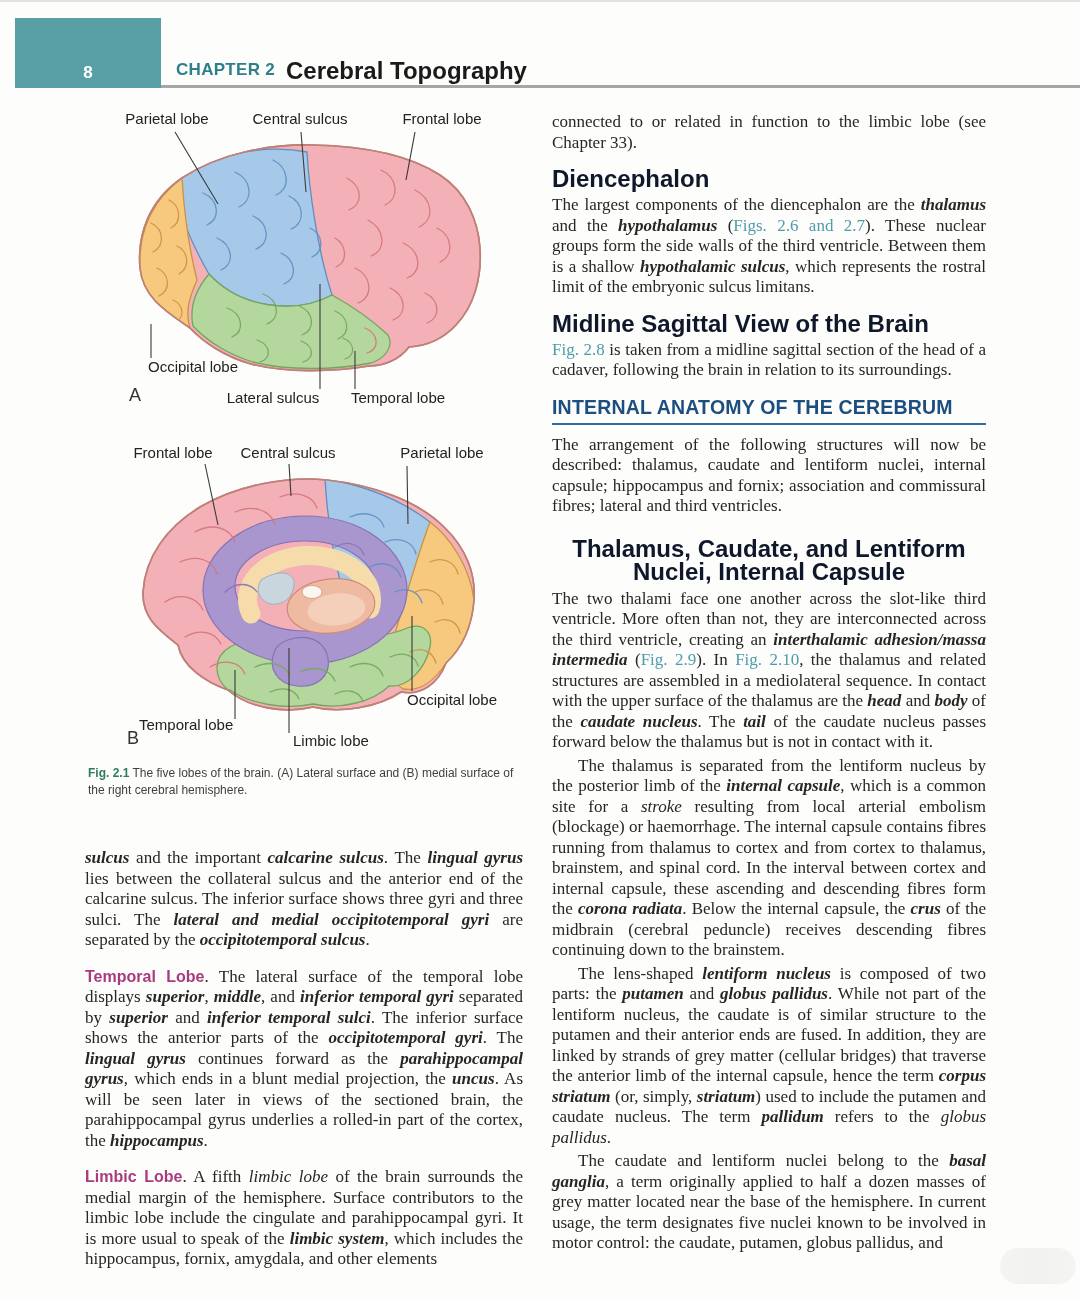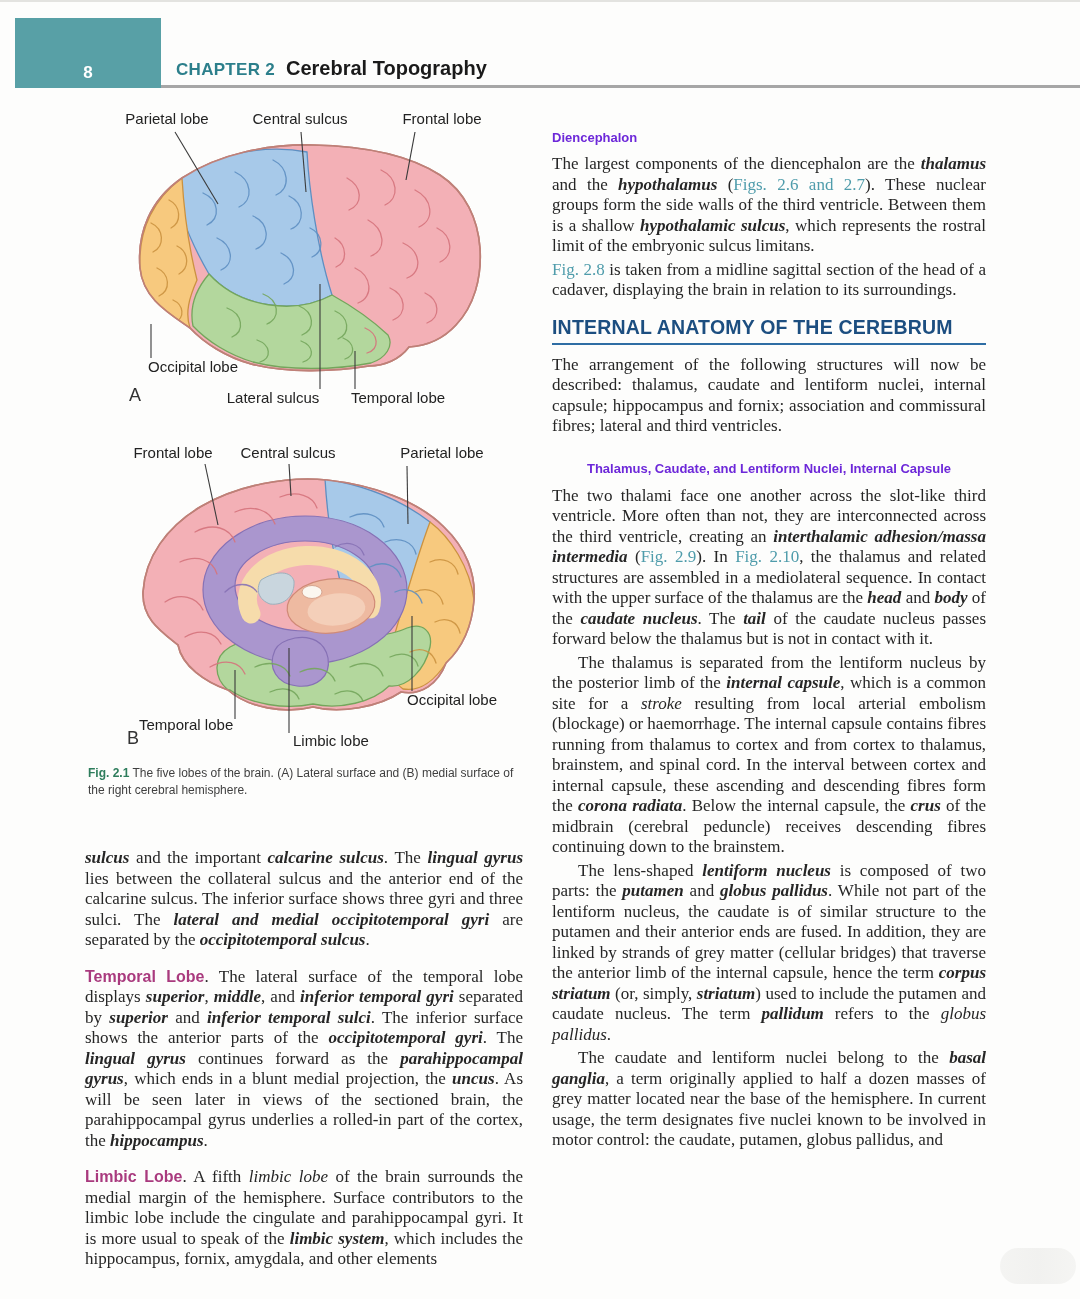--- a/index.html
+++ b/index.html
@@ -17,21 +17,21 @@
     padding-bottom:5px;box-sizing:border-box;z-index:2;
   }
   .page-tab span{font-family:"Liberation Sans",sans-serif;font-weight:700;font-size:17px;color:#fff;}
   .header-rule{position:absolute;left:15px;top:85px;width:1065px;height:3px;background:#a6a6a6;}
   .chapter-label{
     position:absolute;left:176px;top:60px;
     font-family:"Liberation Sans",sans-serif;font-weight:700;font-size:17px;color:#2c7f8b;letter-spacing:.3px;
   }
   .chapter-title{
     position:absolute;left:286px;top:57px;
-    font-family:"Liberation Sans",sans-serif;font-weight:600;font-size:20px;color:#1a1a1a;
+    font-family:"Liberation Sans",sans-serif;font-weight:600;font-size:24px;color:#1a1a1a;
   }
 
   
   .fig-a{position:absolute;left:85px;top:108px;}
   .fig-b{position:absolute;left:85px;top:442px;}
   .fig-label{font-family:"Liberation Sans",sans-serif;font-size:15px;fill:#222;}
   .fig-letter{font-family:"Liberation Sans",sans-serif;font-size:18px;fill:#333;}
   .leader{stroke:#3a3a3a;stroke-width:1.1;}
   .gyri path{fill:none;stroke-width:1.3;stroke-linecap:round;opacity:.9;}
 
@@ -41,21 +41,21 @@
   }
   .cap-label{font-weight:700;color:#2e7d5c;}
 
   
   .col p{margin:0 0 3px 0;font-size:17px;line-height:20.5px;text-align:justify;}
   .left-col{position:absolute;left:85px;top:848px;width:438px;}
   .left-col p{margin-bottom:16px;}
   .right-col{position:absolute;left:552px;top:112px;width:434px;}
   .indent{text-indent:26px;}
   .h-green{
-    font-family:"Liberation Sans",sans-serif;font-weight:700;font-size:13px;color:#6d28d9;
+    font-family:"Liberation Sans",sans-serif;font-weight:700;font-size:24px;color:#0f172a;
     margin:14px 0 5px 0;line-height:23px;
   }
   .h-major{
     font-family:"Liberation Sans",sans-serif;font-weight:700;font-size:19.5px;color:#1c4e80;
     margin:15px 0 10px 0;padding-bottom:4px;border-bottom:2.5px solid #2e6da4;letter-spacing:.2px;
   }
   .h-thal{margin-top:20px;margin-bottom:6px;text-align:center;}
 
   
   .seg-bi{font-weight:700;font-style:italic;}
@@ -228,23 +228,25 @@
     <span class="cap-label">Fig. 2.1</span><span> The five lobes of the brain. (A) Lateral surface and (B) medial surface of the right cerebral hemisphere.</span>
   </div>
 
   <div class="col left-col">
     <p><span class="seg-bi">sulcus</span><span> and the important </span><span class="seg-bi">calcarine sulcus</span><span>. The </span><span class="seg-bi">lingual gyrus</span><span> lies between the collateral sulcus and the anterior end of the calcarine sulcus. The inferior surface shows three gyri and three sulci. The </span><span class="seg-bi">lateral and medial occipitotemporal gyri</span><span> are separated by the </span><span class="seg-bi">occipitotemporal sulcus</span><span>.</span></p>
     <p><span class="seg-lead">Temporal Lobe</span><span>. The lateral surface of the temporal lobe displays </span><span class="seg-bi">superior</span><span>, </span><span class="seg-bi">middle</span><span>, and </span><span class="seg-bi">inferior temporal gyri</span><span> separated by </span><span class="seg-bi">superior</span><span> and </span><span class="seg-bi">inferior temporal sulci</span><span>. The inferior surface shows the anterior parts of the </span><span class="seg-bi">occipitotemporal gyri</span><span>. The </span><span class="seg-bi">lingual gyrus</span><span> continues forward as the </span><span class="seg-bi">parahippocampal gyrus</span><span>, which ends in a blunt medial projection, the </span><span class="seg-bi">uncus</span><span>. As will be seen later in views of the sectioned brain, the parahippocampal gyrus underlies a rolled-in part of the cortex, the </span><span class="seg-bi">hippocampus</span><span>.</span></p>
     <p><span class="seg-lead">Limbic Lobe</span><span>. A fifth </span><span class="seg-i">limbic lobe</span><span> of the brain surrounds the medial margin of the hemisphere. Surface contributors to the limbic lobe include the cingulate and parahippocampal gyri. It is more usual to speak of the </span><span class="seg-bi">limbic system</span><span>, which includes the hippocampus, fornix, amygdala, and other elements</span></p>
   </div>
 
   <div class="col right-col">
+    <p><span>connected to or related in function to the limbic lobe (see Chapter 33).</span></p>
     <h3 class="h-green">Diencephalon</h3>
     <p><span>The largest components of the diencephalon are the </span><span class="seg-bi">thalamus</span><span> and the </span><span class="seg-bi">hypothalamus</span><span> (</span><span class="seg-link">Figs. 2.6 and 2.7</span><span>). These nuclear groups form the side walls of the third ventricle. Between them is a shallow </span><span class="seg-bi">hypothalamic sulcus</span><span>, which represents the rostral limit of the embryonic sulcus limitans.</span></p>
-    <p><span class="seg-link">Fig. 2.8</span><span> is taken from a midline sagittal section of the head of a cadaver, displaying the brain in relation to its surroundings.</span></p>
+    <h3 class="h-green">Midline Sagittal View of the Brain</h3>
+    <p><span class="seg-link">Fig. 2.8</span><span> is taken from a midline sagittal section of the head of a cadaver, following the brain in relation to its surroundings.</span></p>
     <h2 class="h-major">INTERNAL ANATOMY OF THE CEREBRUM</h2>
     <p><span>The arrangement of the following structures will now be described: thalamus, caudate and lentiform nuclei, internal capsule; hippocampus and fornix; association and commissural fibres; lateral and third ventricles.</span></p>
     <h3 class="h-green h-thal">Thalamus, Caudate, and Lentiform Nuclei, Internal Capsule</h3>
     <p><span>The two thalami face one another across the slot-like third ventricle. More often than not, they are interconnected across the third ventricle, creating an </span><span class="seg-bi">interthalamic adhesion/massa intermedia</span><span> (</span><span class="seg-link">Fig. 2.9</span><span>). In </span><span class="seg-link">Fig. 2.10</span><span>, the thalamus and related structures are assembled in a mediolateral sequence. In contact with the upper surface of the thalamus are the </span><span class="seg-bi">head</span><span> and </span><span class="seg-bi">body</span><span> of the </span><span class="seg-bi">caudate nucleus</span><span>. The </span><span class="seg-bi">tail</span><span> of the caudate nucleus passes forward below the thalamus but is not in contact with it.</span></p>
     <p class="indent"><span>The thalamus is separated from the lentiform nucleus by the posterior limb of the </span><span class="seg-bi">internal capsule</span><span>, which is a common site for a </span><span class="seg-i">stroke</span><span> resulting from local arterial embolism (blockage) or haemorrhage. The internal capsule contains fibres running from thalamus to cortex and from cortex to thalamus, brainstem, and spinal cord. In the interval between cortex and internal capsule, these ascending and descending fibres form the </span><span class="seg-bi">corona radiata</span><span>. Below the internal capsule, the </span><span class="seg-bi">crus</span><span> of the midbrain (cerebral peduncle) receives descending fibres continuing down to the brainstem.</span></p>
     <p class="indent"><span>The lens-shaped </span><span class="seg-bi">lentiform nucleus</span><span> is composed of two parts: the </span><span class="seg-bi">putamen</span><span> and </span><span class="seg-bi">globus pallidus</span><span>. While not part of the lentiform nucleus, the caudate is of similar structure to the putamen and their anterior ends are fused. In addition, they are linked by strands of grey matter (cellular bridges) that traverse the anterior limb of the internal capsule, hence the term </span><span class="seg-bi">corpus striatum</span><span> (or, simply, </span><span class="seg-bi">striatum</span><span>) used to include the putamen and caudate nucleus. The term </span><span class="seg-bi">pallidum</span><span> refers to the </span><span class="seg-i">globus pallidus</span><span>.</span></p>
     <p class="indent"><span>The caudate and lentiform nuclei belong to the </span><span class="seg-bi">basal ganglia</span><span>, a term originally applied to half a dozen masses of grey matter located near the base of the hemisphere. In current usage, the term designates five nuclei known to be involved in motor control: the caudate, putamen, globus pallidus, and</span></p>
   </div>
 
   <div class="watermark"></div>

